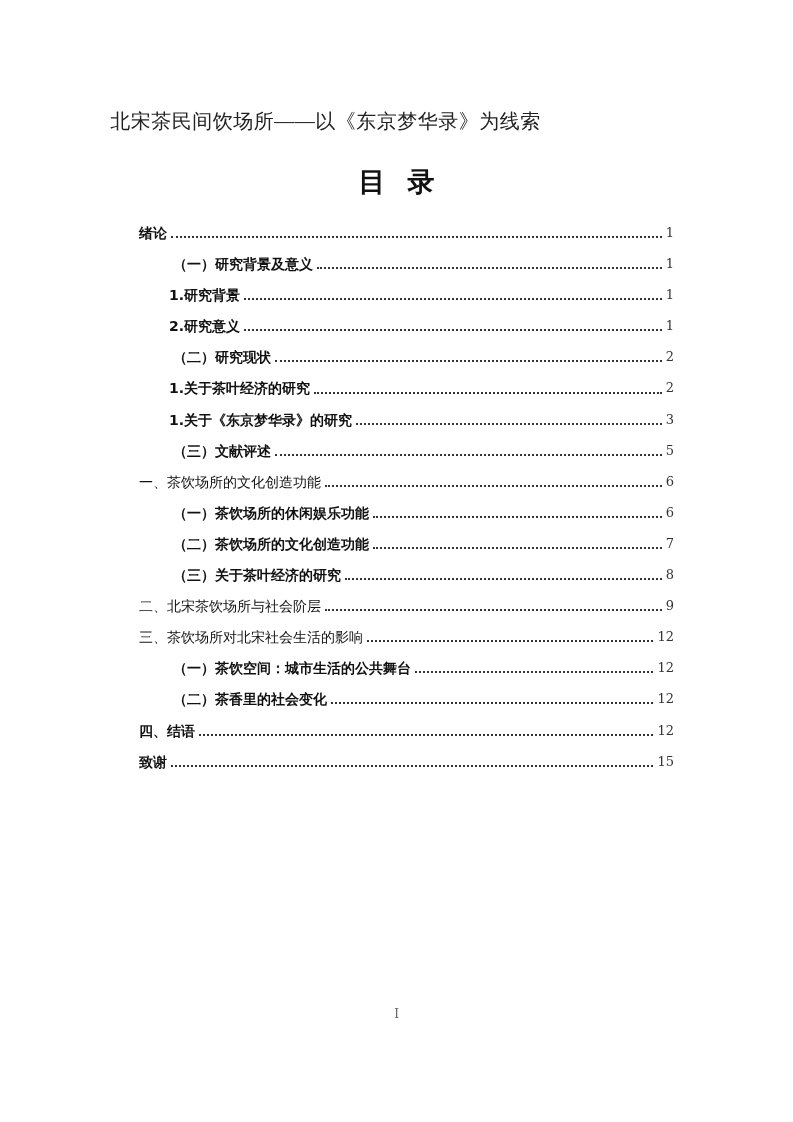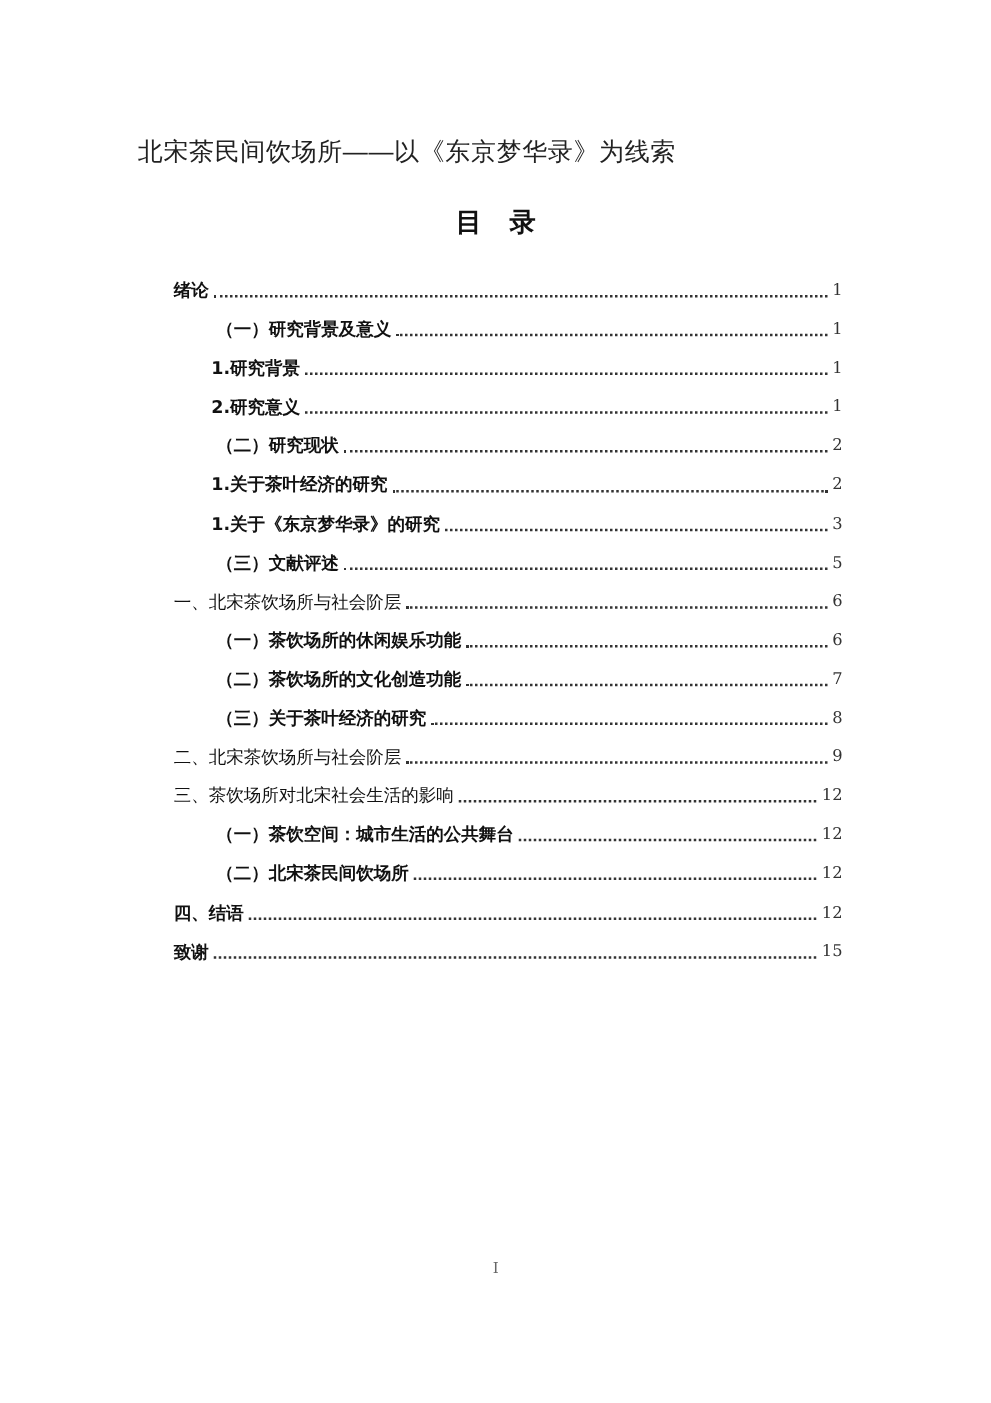--- a/index.html
+++ b/index.html
@@ -1,23 +1,23 @@
 <!DOCTYPE html>
 <html><head>
 <meta charset="utf-8">
 <style>
   html, body { margin: 0; padding: 0; background: #ffffff; }
   body { width: 793px; height: 1122px; position: relative; overflow: hidden; color: #111; }
   .doc-title {
     position: absolute; top: 108px; left: 0; width: 651px; text-align: center;
-    font-family: Liberation Sans, sans-serif; font-size: 20px; color: #222; letter-spacing: 0.5px;
+    font-family: Liberation Serif, serif; font-size: 20px; color: #222; letter-spacing: 0.5px;
   }
   .toc-heading {
     position: absolute; top: 164px; left: 0; width: 793px; text-align: center;
-    font-family: "DejaVu Sans", sans-serif; font-size: 21px; font-weight: bold; letter-spacing: 22px; padding-left: 22px; box-sizing: border-box;
+    font-family: "DejaVu Sans", sans-serif; font-size: 27px; font-weight: bold; letter-spacing: 22px; padding-left: 22px; box-sizing: border-box;
   }
   .toc { position: absolute; top: 219px; left: 139px; width: 535px; }
   .toc-entry {
     display: flex; align-items: flex-start; height: 31.1px; line-height: 28px;
     font-family: "DejaVu Sans", sans-serif; font-size: 14px; font-weight: bold; color: #111;
   }
   .toc-entry.lvl1 { padding-left: 0; }
   .toc-entry.lvl2 { padding-left: 34px; }
   .toc-entry.lvl3 { padding-left: 30px; }
   .toc-entry.plain .label { font-weight: normal; }
@@ -75,21 +75,21 @@
       <span class="label">1.关于《东京梦华录》的研究</span>
       <span class="leader"></span>
       <span class="page">3</span>
     </div>
   <div class="toc-entry lvl2">
       <span class="label">（三）文献评述</span>
       <span class="leader"></span>
       <span class="page">5</span>
     </div>
   <div class="toc-entry lvl1 plain">
-      <span class="label">一、北宋茶饮场所与社会阶层</span>
+      <span class="label">一、茶饮场所的文化创造功能</span>
       <span class="leader"></span>
       <span class="page">6</span>
     </div>
   <div class="toc-entry lvl2">
       <span class="label">（一）茶饮场所的休闲娱乐功能</span>
       <span class="leader"></span>
       <span class="page">6</span>
     </div>
   <div class="toc-entry lvl2">
       <span class="label">（二）茶饮场所的文化创造功能</span>
@@ -110,21 +110,21 @@
       <span class="label">三、茶饮场所对北宋社会生活的影响</span>
       <span class="leader"></span>
       <span class="page">12</span>
     </div>
   <div class="toc-entry lvl2">
       <span class="label">（一）茶饮空间：城市生活的公共舞台</span>
       <span class="leader"></span>
       <span class="page">12</span>
     </div>
   <div class="toc-entry lvl2">
-      <span class="label">（二）北宋茶民间饮场所</span>
+      <span class="label">（二）茶香里的社会变化</span>
       <span class="leader"></span>
       <span class="page">12</span>
     </div>
   <div class="toc-entry lvl1">
       <span class="label">四、结语</span>
       <span class="leader"></span>
       <span class="page">12</span>
     </div>
   <div class="toc-entry lvl1">
       <span class="label">致谢</span>

